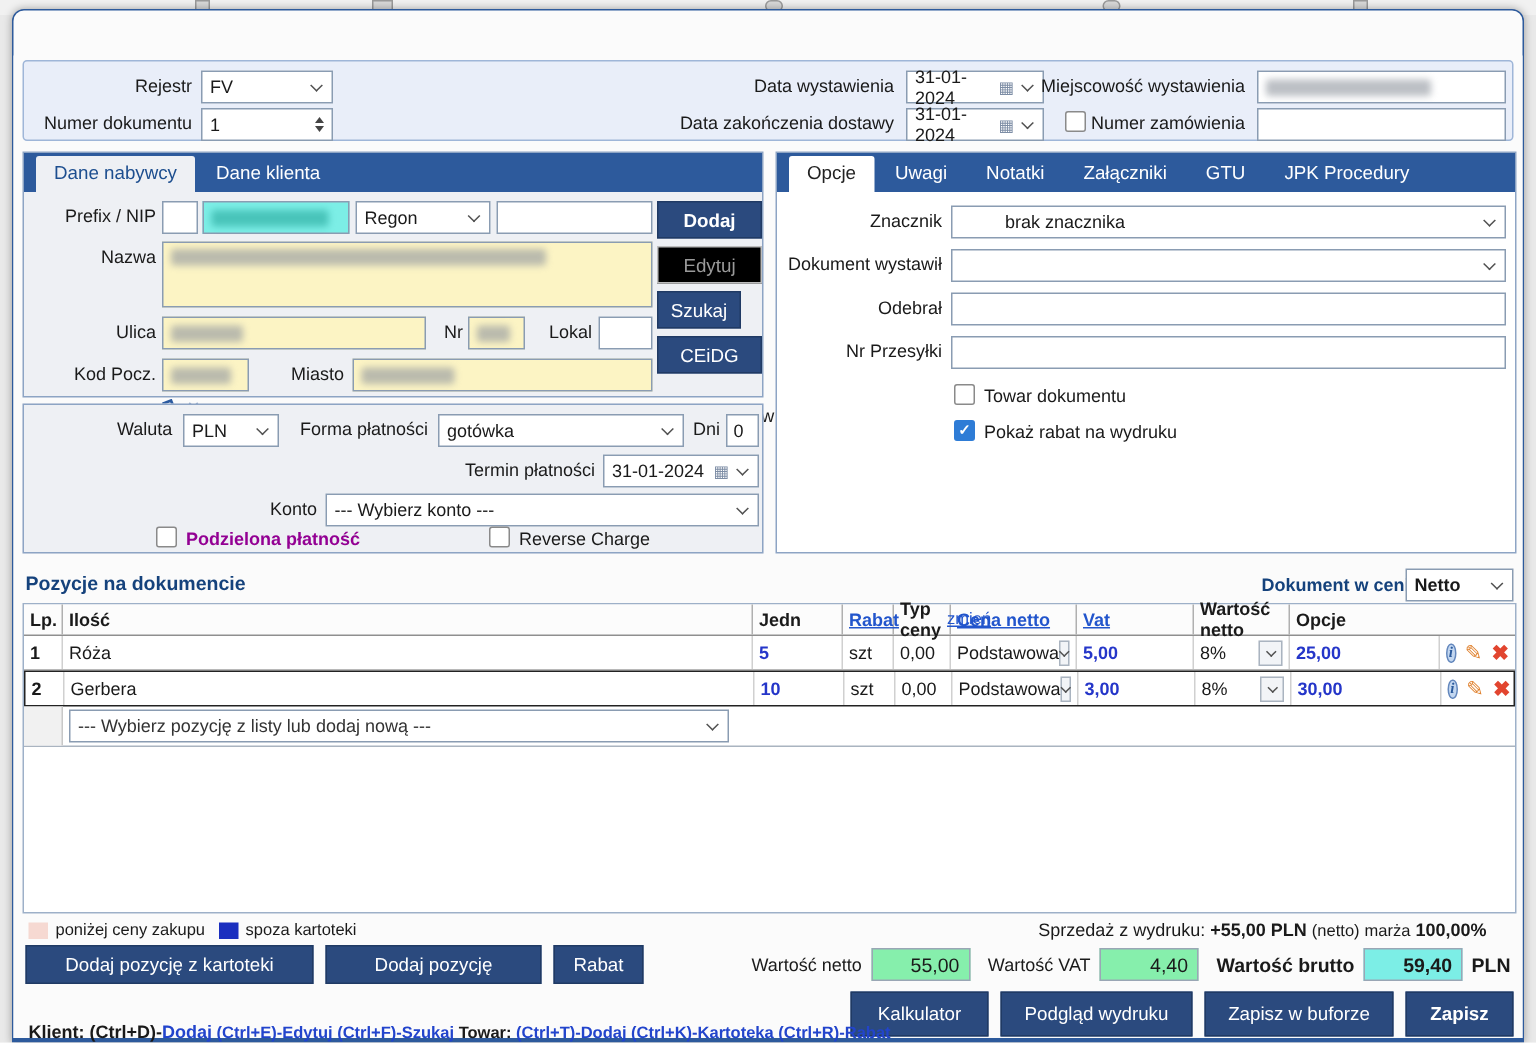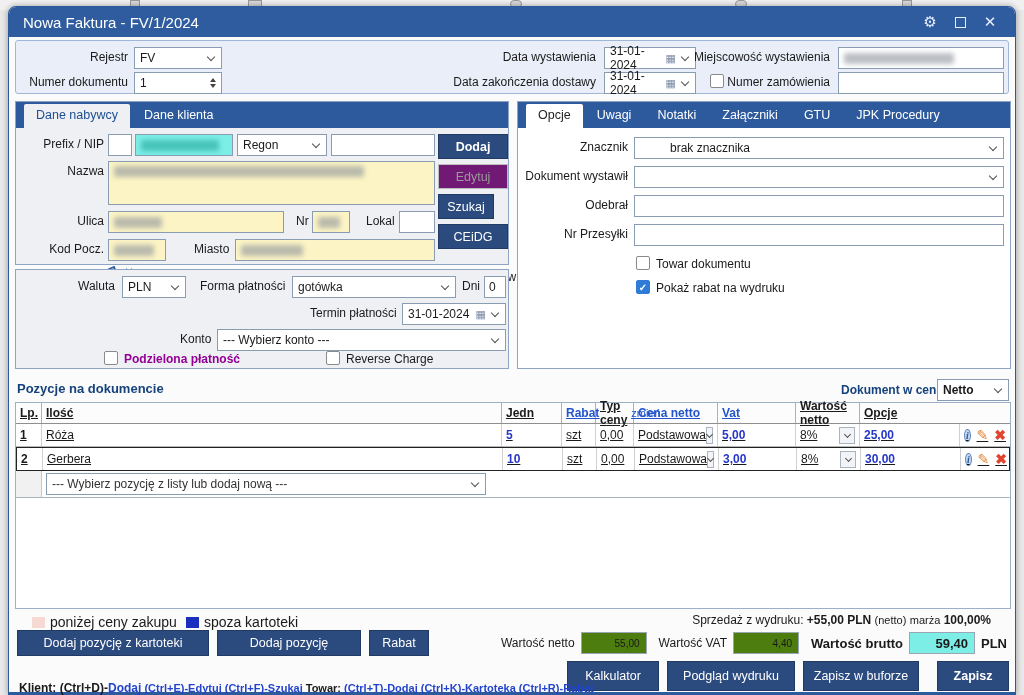--- a/index.html
+++ b/index.html
@@ -30,61 +30,53 @@
   .blob { height:11px; border-radius:2px; filter:blur(2.5px); background:#8f959e; opacity:.6; }
   .blob.teal { background:#27a89d; }
 
   .panel-head { background:#2d5a9c; height:26px; display:flex; align-items:flex-end; padding-left:8px; gap:2px; }
   .tab { color:#fff; font-size:12.5px; padding:4px 12px 6px; cursor:pointer; }
   .tab.active { background:#eef0f4; color:#1d4e8f; border-radius:2px 2px 0 0; }
   .tab.active.white { background:#fff; color:#222; }
 
   .btn-navy { background:#2b4a7e; color:#fff; border:1px solid #203a64; display:flex; align-items:center; justify-content:center; font-size:12.5px; cursor:pointer; position:absolute; }
   .btn-navy.bold { font-weight:bold; }
-  .btn-disabled { background:#701a75; color:#9a9a9a; border:1px solid #bdbdbd; }
+  .btn-disabled { background:#000000; color:#9a9a9a; border:1px solid #bdbdbd; }
 
   .cb { width:14px; height:14px; border:1px solid #8a8a8a; background:#fff; border-radius:2px; flex:none; }
   .cb.on { background:#2e7cd6; border-color:#2e7cd6; color:#fff; font-size:10px; line-height:13px; text-align:center; font-weight:bold; }
 
   
-  .grid-row { display:grid; grid-template-columns:26px 460px 60px 34px 38px 84px 78px 64px 100px 50px; align-items:center;text-decoration:underline; }
+  .grid-row { display:grid; grid-template-columns:26px 460px 60px 34px 38px 84px 78px 64px 100px 50px; align-items:center; }
   .th { font-weight:bold; border-right:1px solid #b0b0b0; padding:2px 4px; height:20px; display:flex; align-items:center; gap:4px; }
   .td { padding:2px 4px; height:22px; display:flex; align-items:center; border-right:1px solid #d0d0d0; overflow:hidden; }
   .link { color:#2255cc; text-decoration:underline; cursor:pointer; }
   .bluev { color:#2536c9; font-weight:bold; }
   .mini-dd { width:16px; height:17px; border:1px solid #aab4c0; background:#f2f4f7; display:flex; align-items:center; justify-content:center; margin-left:auto; }
   .mini-dd .chev { margin:-2px 0 0 0; width:5px; height:5px; }
   .ico-info { width:13px; height:13px; border-radius:50%; background:#c3d7f0; border:1px solid #6387bd; color:#2a5a9c; font:italic bold 10px "Liberation Serif", serif; display:inline-flex; align-items:center; justify-content:center; }
   .ico-pencil { color:#e0822f; font-size:14px; }
   .ico-x { color:#e2452f; font-size:14px; font-weight:bold; }
 
-  .sunken { border:1px solid #9aa6b5; background:#4d7c0f; height:22px; display:flex; align-items:center; justify-content:flex-end; padding:0 6px; font-size:10px; }
+  .sunken { border:1px solid #9aa6b5; background:#86efac; height:22px; display:flex; align-items:center; justify-content:flex-end; padding:0 6px; font-size:13px; }
 
   .statusline { position:absolute; left:10px; top:644px; white-space:nowrap; }
 </style>
 </head>
 <body>
 
 <div class="desktop-strip">
   <div class="frag" style="left:130px; width:10px; height:8px;"></div>
   <div class="frag" style="left:248px; width:14px; height:8px;"></div>
   <div class="frag" style="left:510px; width:12px; height:8px; border-radius:6px;"></div>
   <div class="frag" style="left:735px; width:12px; height:8px; border-radius:6px;"></div>
   <div class="frag" style="left:902px; width:10px; height:8px;"></div>
 </div>
 
 <div class="window">
-  <div class="titlebar">
-    <span class="title">Nowa Faktura - FV/1/2024</span>
-    <span class="tb-ico">⚙</span>
-    <span class="tb-ico max">
-        <span></span>
-      </span>
-    <span class="tb-ico" style="margin-right:10px;">✕</span>
-  </div>
 
   <div class="content">
 
     <div style="position:absolute; left:6px; top:3px; width:994px; height:54px; background:#e9eef9; border:1px solid #9fb6d8; border-radius:3px;">
       <span class="lbl" style="position:absolute; right:880px; top:9px;">Rejestr</span>
       <div class="sel" style="left:118px; top:6px; width:88px;">
         <span>FV</span>
           <span class="chev"></span>
       </div>
       <span class="lbl" style="position:absolute; right:880px; top:34px;">Numer dokumentu</span>
@@ -317,21 +309,21 @@
 
       <div style="display:flex; align-items:center; height:27px; border-bottom:1px solid #aab4c0;">
         <div style="width:26px; height:100%; border-right:1px solid #c8c8c8; background:#f1f1f1;"></div>
         <div class="sel" style="position:relative; left:4px; top:0; width:440px;">
           <span style="color:#333;">--- Wybierz pozycję z listy lub dodaj nową ---</span>
             <span class="chev"></span>
         </div>
       </div>
     </div>
 
-    <div style="position:absolute; left:10px; top:577px; display:flex; align-items:center; gap:5px; font-size:14px;margin-left:13px;">
+    <div style="position:absolute; left:10px; top:577px; display:flex; align-items:center; gap:5px; font-size:11px;">
       <span style="width:13px; height:11px; background:#f6d9d2; display:inline-block;"></span>
       <span>poniżej ceny zakupu</span>
       <span style="width:13px; height:11px; background:#1b2fbf; display:inline-block; margin-left:4px;"></span>
       <span>spoza kartoteki</span>
     </div>
     <div style="position:absolute; right:24px; top:576px; font-size:12px; white-space:nowrap;">
       <span>Sprzedaż z wydruku:</span>
       <b> <span>+55,00 PLN</span></b>
       <span style="font-size:11px;">(netto)</span>
       <span style="font-size:11px;">marża</span>
@@ -347,21 +339,21 @@
       <span class="sunken" style="width:66px;">55,00</span>
       <span class="lbl" style="margin-left:6px;">Wartość VAT</span>
       <span class="sunken" style="width:66px;">4,40</span>
       <span class="lbl" style="margin-left:6px; font-weight:bold; font-size:13px;">Wartość brutto</span>
       <span class="sunken cyanbg" style="width:66px; font-weight:bold; font-size:13px; background:#7ceee6;">59,40</span>
       <span style="font-weight:bold; font-size:13px;">PLN</span>
     </div>
 
     <div class="btn-navy" style="left:558px; top:624px; width:92px; height:30px;">Kalkulator</div>
     <div class="btn-navy" style="left:658px; top:624px; width:128px; height:30px;">Podgląd wydruku</div>
-    <div class="btn-navy" style="left:794px; top:624px; width:116px; height:30px;">Zapisz w buforze</div>
+    <div class="btn-navy" style="left:794px; top:624px; width:126px; height:30px;">Zapisz w buforze</div>
     <div class="btn-navy bold" style="left:928px; top:624px; width:72px; height:30px;">Zapisz</div>
 
     <div class="statusline">
       <span style="font-weight:bold; font-size:12px;">Klient: (Ctrl+D)-</span><span style="font-weight:bold; font-size:12px; color:#2244cc;">Dodaj</span><span style="font-weight:bold; font-size:11px; color:#2244cc;"> (Ctrl+E)-Edytuj (Ctrl+F)-Szukaj  </span><span style="font-weight:bold; font-size:11px;">Towar:</span><span style="font-weight:bold; font-size:11px; color:#2244cc;"> (Ctrl+T)-Dodaj (Ctrl+K)-Kartoteka (Ctrl+R)-Rabat</span>
     </div>
 
   </div>
 </div>
 
 </body></html>

